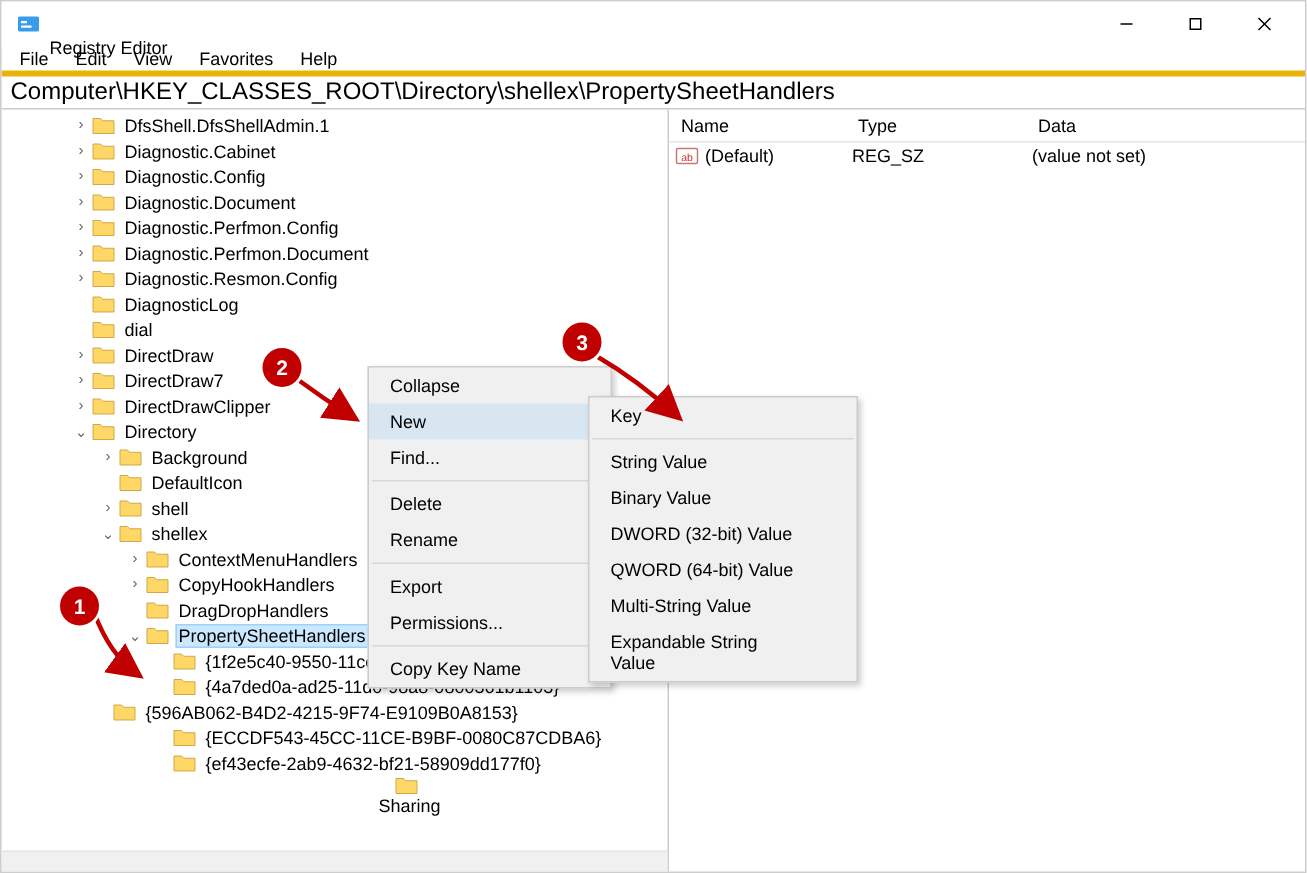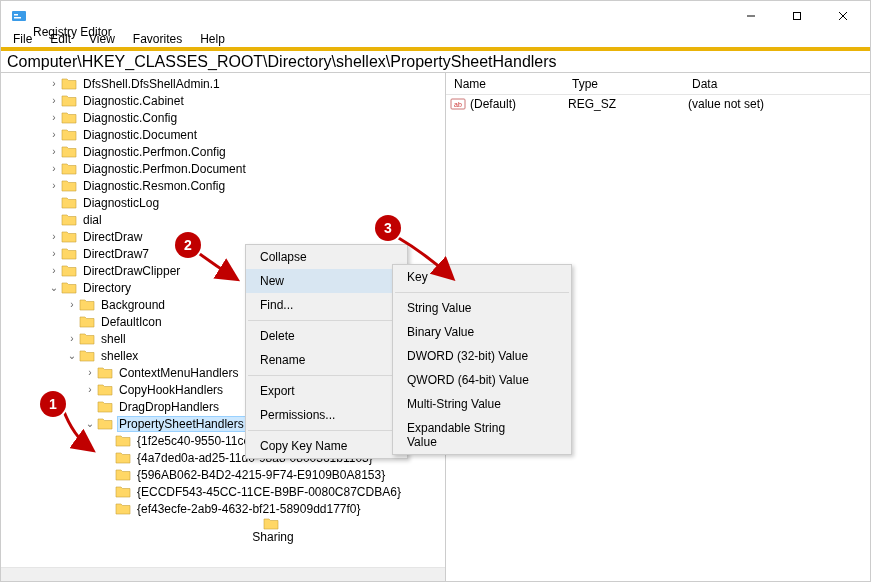--- a/index.html
+++ b/index.html
@@ -235,21 +235,21 @@
         </svg>
         <span class="tree-label">{1f2e5c40-9550-11ce-99d2-00aa006e086c}</span>
       </div>
       <div class="tree-node" style="padding-left: 100px;">
         <span class="expander"></span>
         <svg class="folder" viewBox="0 0 16 13">
           <path d="M1 2h5l1.5 1.5H15V12H1Z" fill="#ffd766" stroke="#caa23a" stroke-width="0.6"></path>
         </svg>
         <span class="tree-label">{4a7ded0a-ad25-11d0-98a8-0800361b1103}</span>
       </div>
-      <div class="tree-node" style="padding-left: 100px;">
+      <div class="tree-node" style="padding-left: 60px;">
         <span class="expander"></span>
         <svg class="folder" viewBox="0 0 16 13">
           <path d="M1 2h5l1.5 1.5H15V12H1Z" fill="#ffd766" stroke="#caa23a" stroke-width="0.6"></path>
         </svg>
         <span class="tree-label">{596AB062-B4D2-4215-9F74-E9109B0A8153}</span>
       </div>
       <div class="tree-node" style="padding-left: 100px;">
         <span class="expander"></span>
         <svg class="folder" viewBox="0 0 16 13">
           <path d="M1 2h5l1.5 1.5H15V12H1Z" fill="#ffd766" stroke="#caa23a" stroke-width="0.6"></path>

